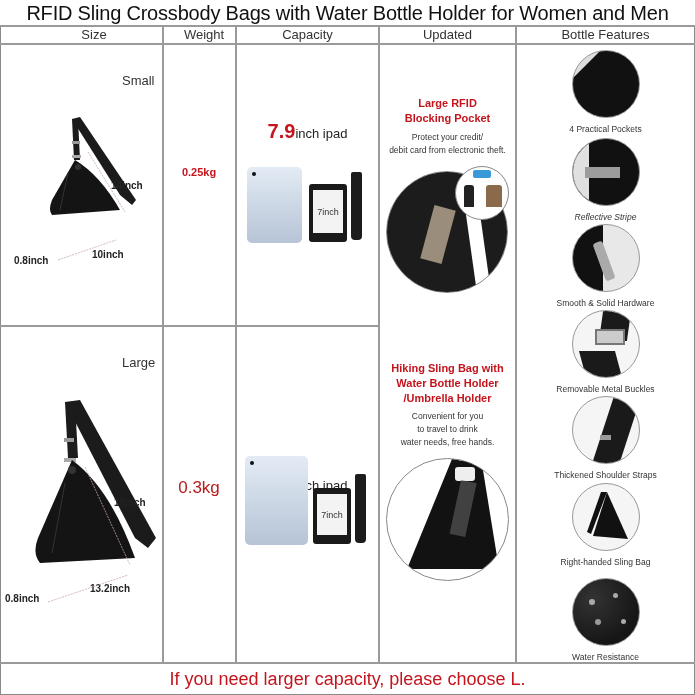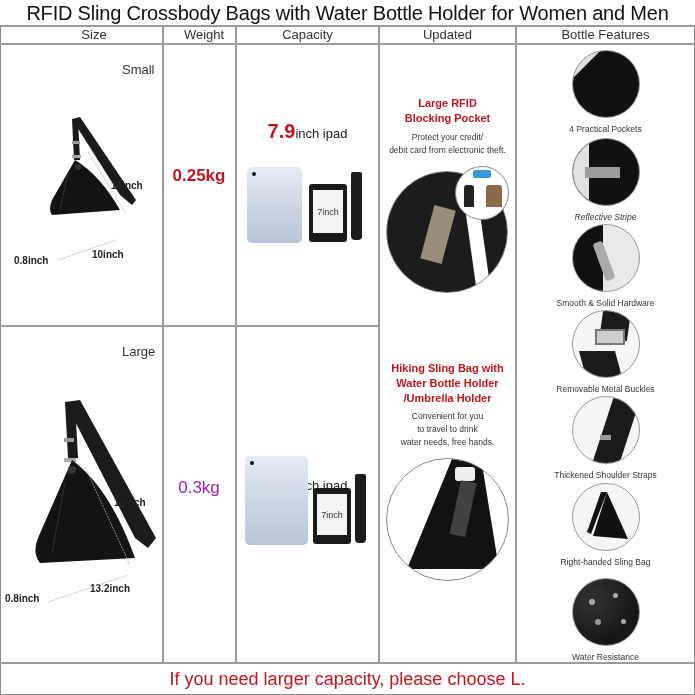--- a/index.html
+++ b/index.html
@@ -13,21 +13,21 @@
     border-left: 1px solid #8a8a8a; border-right: 1px solid #8a8a8a; border-bottom: 1px solid #8a8a8a; }
 
   .hline { position: absolute; height: 2px; background: #9a9a9a; }
   .vline { position: absolute; width: 2px; background: #9a9a9a; }
 
   .hdr { position: absolute; top: 26px; height: 18px; font-size: 13px; line-height: 18px;
     text-align: center; color: #333; }
 
   .red { color: #c4141c; }
 
-  .size-label { position: absolute; font-size: 13px; color: #333; }
+  .size-label { position: absolute; font-size: 13px; color: #333; margin-top: 11px; }
   .weight { position: absolute; text-align: center; }
   .dim { position: absolute; font-size: 10px; font-weight: bold; color: #222; }
 
   .cap-title { position: absolute; width: 143px; text-align: center; white-space: nowrap; }
   .cap-title .num { font-size: 20px; font-weight: bold; color: #c4141c; }
   .cap-title .unit { font-size: 13px; color: #222; }
 
   .upd-head { position: absolute; width: 137px; text-align: center; color: #c4141c; font-weight: bold;
     font-size: 11px; line-height: 15px; }
   .upd-text { position: absolute; width: 137px; text-align: center; color: #333; font-size: 8.5px; line-height: 13px; }
@@ -82,21 +82,21 @@
   <circle cx="38" cy="52" r="3" fill="#333"></circle>
 </svg>
 <div class="dim" style="left:111px;top:180px;">14inch</div>
 <div class="dim" style="left:92px;top:249px;">10inch</div>
 <div class="dim" style="left:14px;top:255px;">0.8inch</div>
 <svg style="position:absolute;left:50px;top:150px;" width="80" height="115">
   <line x1="38" y1="2" x2="75" y2="62" stroke="#c9a5ac" stroke-width="0.8" stroke-dasharray="2,1"></line>
   <line x1="8" y1="110" x2="66" y2="90" stroke="#c9a5ac" stroke-width="0.8" stroke-dasharray="2,1"></line>
 </svg>
 
-<div class="weight red" style="left:163px;top:166px;width:72px;font-size:17px;font-weight:bold;">0.25kg</div>
+<div class="weight red" style="left:163px;top:166px;width:72px;font-size:11px;font-weight:bold;">0.25kg</div>
 
 <div class="cap-title" style="left:236px;top:120px;">
   <span class="num">7.9</span><span class="unit">inch ipad</span>
 </div>
 <div class="ipad" style="left:247px;top:167px;width:55px;height:76px;"></div>
 <div class="kindle" style="left:309px;top:184px;width:38px;height:58px;">
   <div class="screen">7inch</div>
 </div>
 <div class="umbrella" style="left:351px;top:172px;width:11px;height:68px;"></div>
 
@@ -111,21 +111,21 @@
   <circle cx="42" cy="72" r="4" fill="#333"></circle>
 </svg>
 <div class="dim" style="left:114px;top:497px;">18inch</div>
 <div class="dim" style="left:90px;top:583px;">13.2inch</div>
 <div class="dim" style="left:5px;top:593px;">0.8inch</div>
 <svg style="position:absolute;left:30px;top:465px;" width="110" height="140">
   <line x1="55" y1="2" x2="100" y2="100" stroke="#c9a5ac" stroke-width="0.8" stroke-dasharray="2,1"></line>
   <line x1="18" y1="137" x2="98" y2="110" stroke="#c9a5ac" stroke-width="0.8" stroke-dasharray="2,1"></line>
 </svg>
 
-<div class="weight" style="left:163px;top:478px;width:72px;font-size:17px;color:#a21caf;">0.3kg</div>
+<div class="weight" style="left:163px;top:478px;width:72px;font-size:17px;color:#b91c1c;">0.3kg</div>
 
 <div class="cap-title" style="left:236px;top:424px;margin-top:48px;">
   <span class="num">9.7</span><span class="unit">inch ipad</span>
 </div>
 <div class="ipad" style="left:245px;top:456px;width:63px;height:89px;"></div>
 <div class="kindle" style="left:313px;top:488px;width:38px;height:56px;">
   <div class="screen">7inch</div>
 </div>
 <div class="umbrella" style="left:355px;top:474px;width:11px;height:69px;"></div>
 

